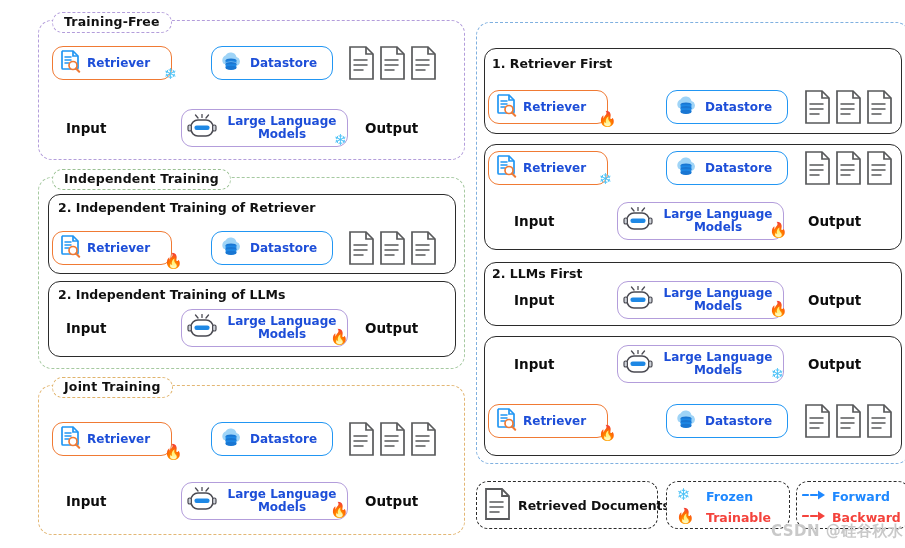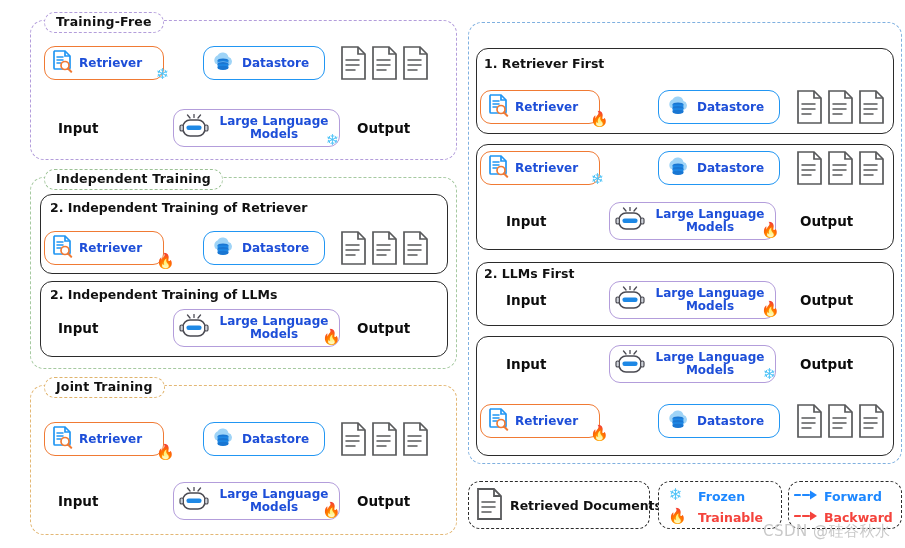--- a/index.html
+++ b/index.html
@@ -1,20 +1,20 @@
 <!DOCTYPE html>
 <html><head>
 <meta charset="utf-8">
 <style>
   html,body{margin:0;padding:0;background:#ffffff;}
   body{
     font-family:"DejaVu Sans", sans-serif;
     width:905px;height:548px;position:relative;overflow:hidden;
   }
-  .canvas{position:absolute;left:8px;top:0;width:722px;height:548px;}
+  .canvas{position:absolute;left:16px;top:0;width:722px;height:548px;}
 
   
   .panel{position:absolute;border-radius:14px;border:1.6px dashed #999;background:#fff;}
   .panel-title{
     position:absolute;padding:2px 11px 3px 11px;border-radius:13px;
     background:#fff;font-size:12.5px;font-weight:700;color:#111;
     white-space:nowrap;letter-spacing:.2px;line-height:14px;
   }
   .p-free{border-color:#b39ddb;}
   .t-free{border:1.5px dashed #b39ddb;}
@@ -574,15 +574,15 @@
     <path d="M1,6 h5 M9,6 h6" stroke="#1e88ff" stroke-width="2.2" stroke-linecap="round"></path>
     <path d="M16,1.6 L23,6 L16,10.4 z" fill="#1e88ff"></path>
   </svg>
   <div class="legend-text lg-blue" style="left:816px;top:489px;">Forward</div>
   <svg style="position:absolute;left:786px;top:510px;" width="26" height="12" viewBox="0 0 26 12">
     <path d="M1,6 h5 M9,6 h6" stroke="#f4433c" stroke-width="2.2" stroke-linecap="round"></path>
     <path d="M16,1.6 L23,6 L16,10.4 z" fill="#f4433c"></path>
   </svg>
   <div class="legend-text lg-red" style="left:816px;top:510px;">Backward</div>
 
-  <div class="watermark" style="left:755px;top:522px;">CSDN @硅谷秋水</div>
+  <div class="watermark" style="left:755px;top:522px;font-weight:bold;">CSDN @硅谷秋水</div>
 
 </div>
 
 </body></html>

